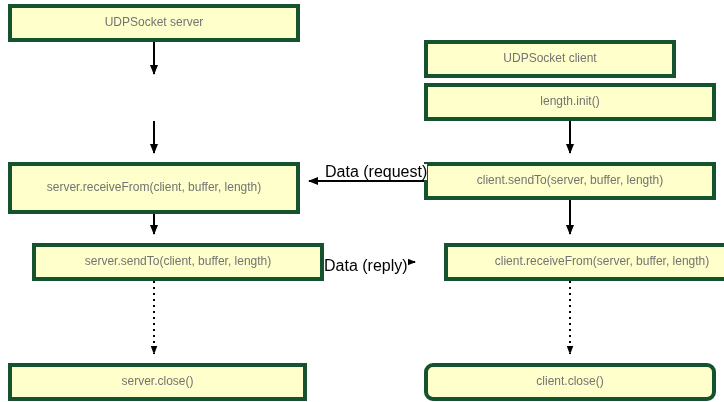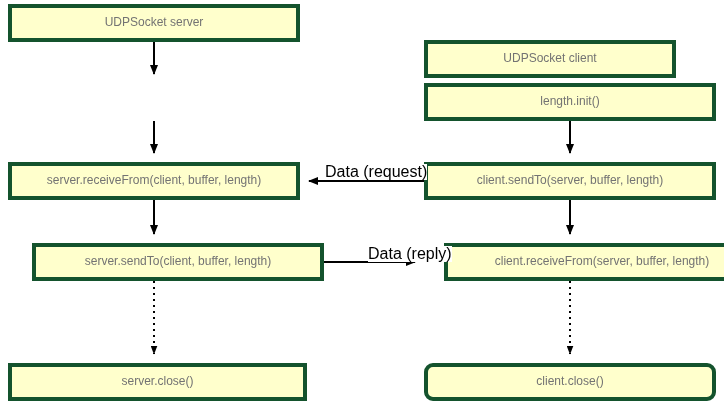--- a/index.html
+++ b/index.html
@@ -91,26 +91,26 @@
 
     <g>
       <line x1="424" y1="181" x2="309" y2="181" stroke="#000000" stroke-width="2" marker-end="url(#arrowhead)"></line>
     </g>
     <g>
       <line x1="300" y1="262" x2="415" y2="262" stroke="#000000" stroke-width="2" marker-end="url(#arrowhead)"></line>
     </g>
   </svg>
 
   <div class="node" style="left:8px; top:4px; width:292px; height:38px;">UDPSocket server</div>
-  <div class="node" style="left:8px; top:162px; width:292px; height:38px;">server.receiveFrom(client, buffer, length)</div>
+  <div class="node" style="left:8px; top:162px; width:292px; height:52px;">server.receiveFrom(client, buffer, length)</div>
   <div class="node" style="left:8px; top:243px; width:292px; height:38px;margin-left:24px;">server.sendTo(client, buffer, length)</div>
   <div class="node" style="left:8px; top:363px; width:299px; height:38px;">server.close()</div>
 
   <div class="node" style="left:424px; top:4px; width:252px; height:38px;margin-top:36px;">UDPSocket client</div>
   <div class="node" style="left:424px; top:83px; width:292px; height:38px;">length.init()</div>
   <div class="node" style="left:424px; top:162px; width:292px; height:38px;">client.sendTo(server, buffer, length)</div>
   <div class="node" style="left:444px; top:243px; width:292px; height:38px;padding-left:24px;">client.receiveFrom(server, buffer, length)</div>
   <div class="node" style="left:424px; top:363px; width:292px; height:38px;border-radius:9px;">client.close()</div>
 
   <div class="edge-label" style="left:325px; top:164px;">Data (request)</div>
-  <div class="edge-label" style="left:324px; top:246px;margin-left:44px;">Data (reply)</div>
+  <div class="edge-label" style="left:324px; top:258px;">Data (reply)</div>
 
 </div>
 
 </body></html>

